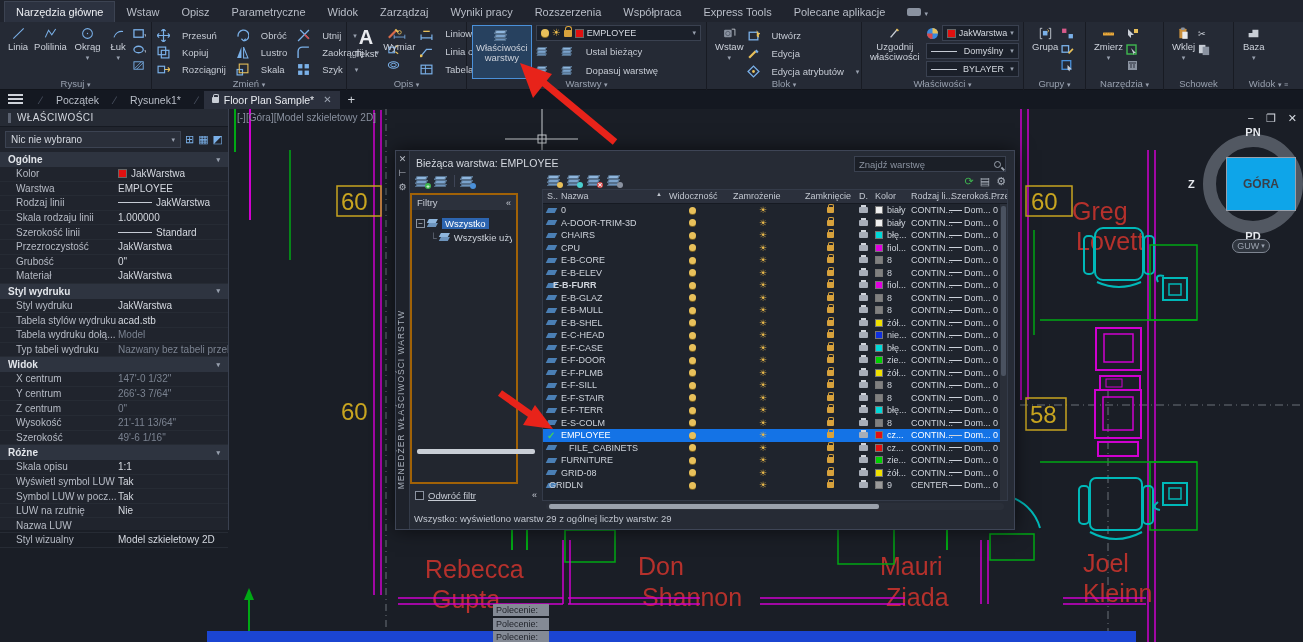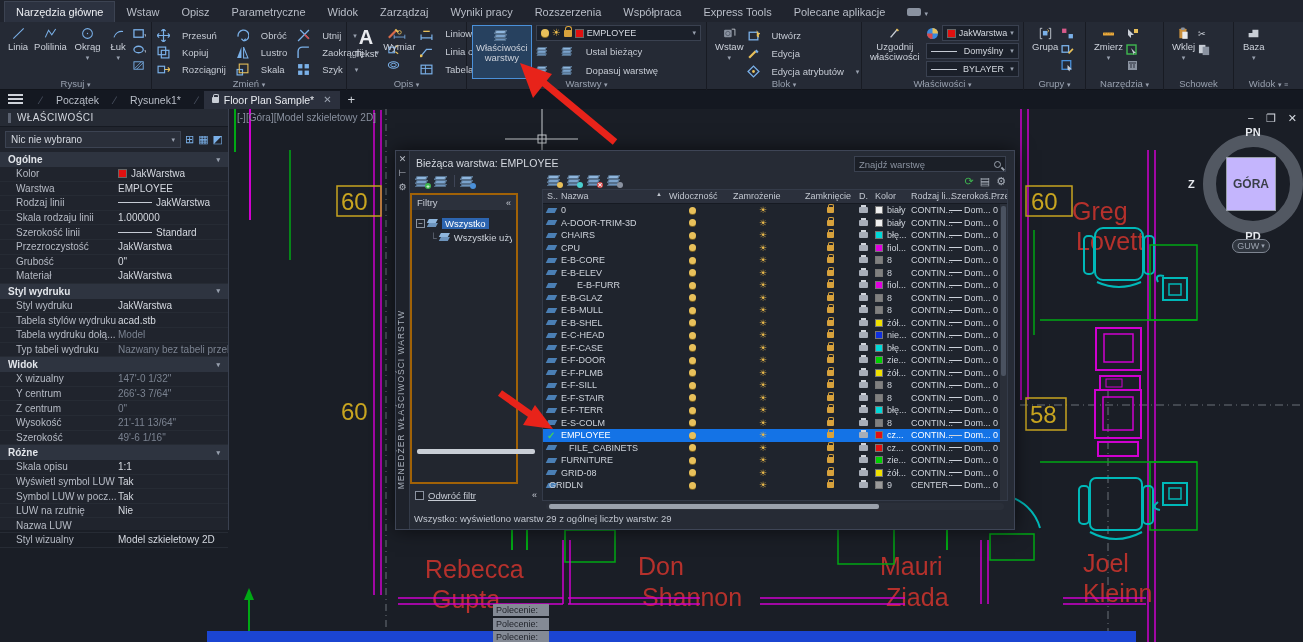--- a/index.html
+++ b/index.html
@@ -109,21 +109,21 @@
   #vscroll{position:absolute;right:0;top:14px;width:7px;bottom:0;background:#2a2f39;}
   #vthumb{position:absolute;right:1px;top:2px;width:5px;height:170px;background:#4a5260;border-radius:2px;}
   #hScroll{position:absolute;left:150px;top:352px;width:458px;height:7px;background:#2a2f39;border-radius:3px;}
   #hThumb{position:absolute;left:3px;top:1px;width:330px;height:5px;background:#9aa1ac;border-radius:2px;}
   #dlgStatus{position:absolute;left:18px;top:362px;font-size:9.5px;color:#c2c7d0;}
 
   
   #winCtl{position:absolute;right:6px;top:112px;display:flex;gap:12px;color:#d5d9e0;font-size:11px;z-index:15;}
   #cube{position:absolute;left:1197px;top:128px;width:112px;height:112px;z-index:15;}
   #ring{position:absolute;left:6px;top:6px;width:100px;height:100px;border-radius:50%;border:13px solid rgba(130,137,148,.55);}
-  #cubeFace{position:absolute;left:29px;top:29px;width:50px;height:54px;background:#c4b5fd;border:1px solid #9aa0ab;display:flex;align-items:center;justify-content:center;font-size:12px;font-weight:bold;color:#3a3f49;}
+  #cubeFace{position:absolute;left:29px;top:29px;width:70px;height:54px;background:#0ea5e9;border:1px solid #9aa0ab;display:flex;align-items:center;justify-content:center;font-size:12px;font-weight:bold;color:#3a3f49;}
   .cdir{position:absolute;color:#e6e9ee;font-size:11px;font-weight:bold;z-index:16;}
   #guw{position:absolute;left:1232px;top:239px;width:38px;height:14px;border:1px solid #7e8591;border-radius:7px;background:rgba(90,97,110,.35);color:#9aa2ae;font-size:9px;display:flex;align-items:center;justify-content:center;z-index:15;}
 
   
   #canvasSvg{position:absolute;left:0;top:90px;z-index:5;}
   #vpLabel{position:absolute;left:237px;top:112px;font-size:10px;color:#8a92a0;z-index:6;}
   .cmdchip{position:absolute;left:493px;width:56px;height:12px;background:#848a95;color:#22252c;font-size:9px;line-height:12px;padding-left:3px;z-index:22;}
   #blueBar{position:absolute;left:207px;top:631px;width:929px;height:11px;background:#1b45d2;z-index:21;}
   .arrowSvg{position:absolute;z-index:40;pointer-events:none;}
 </style>
@@ -755,21 +755,21 @@
           <div class="pl">Typ tabeli wydruku</div>
           <div class="pv muted">
             <span>Nazwany bez tabeli przeksz...</span>
           </div>
         </div>
         <div class="psec-h">
           <span>Widok</span>
           <span class="caret">▾</span>
         </div>
         <div class="prow">
-          <div class="pl">X wizualny</div>
+          <div class="pl">X centrum</div>
           <div class="pv muted">
             <span>147'-0 1/32"</span>
           </div>
         </div>
         <div class="prow">
           <div class="pl">Y centrum</div>
           <div class="pv muted">
             <span>266'-3 7/64"</span>
           </div>
         </div>
@@ -1159,21 +1159,21 @@
               <span>Dom...</span>
             </div>
             <div class="gcell" style="left: 450px;">
               <span>0</span>
             </div>
           </div>
           <div class="grow">
             <div class="gcell" style="left: 4px;">
               <span class="stat"></span>
             </div>
-            <div class="gcell" style="left: 34px;">
+            <div class="gcell" style="left: 10px; font-weight: bold;">
               <span>E-B-FURR</span>
             </div>
             <div class="gcell" style="left: 146px;">
               <span class="bulb2"></span>
             </div>
             <div class="gcell" style="left: 216px;">
               <span class="sun2">☀</span>
             </div>
             <div class="gcell" style="left: 284px;">
               <span class="lock2"></span>

